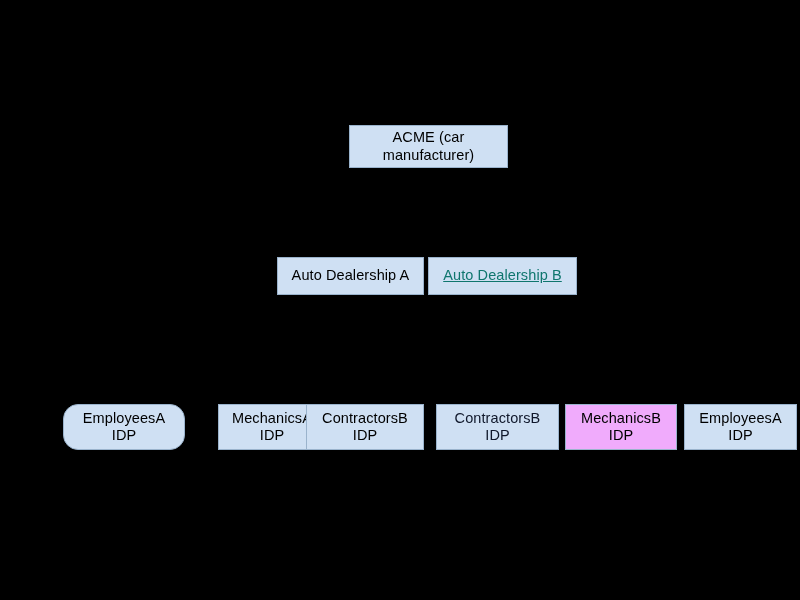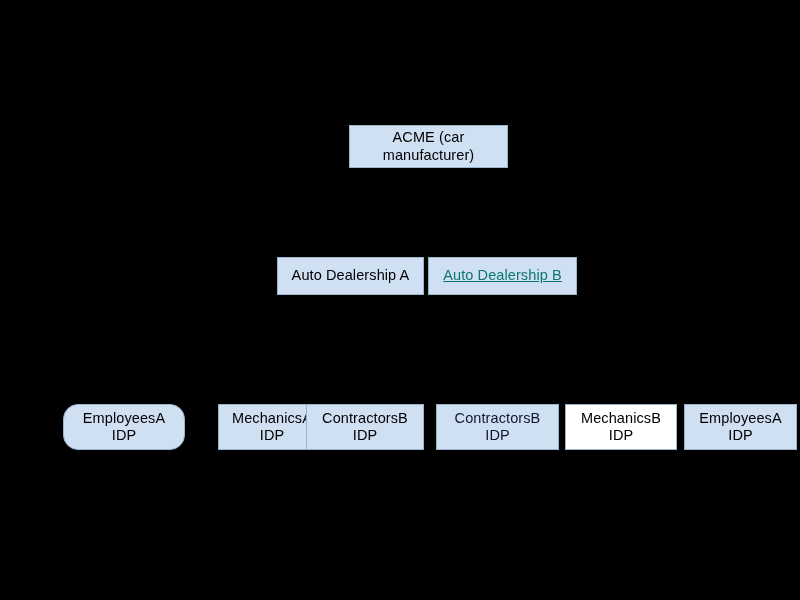--- a/index.html
+++ b/index.html
@@ -66,21 +66,21 @@
 IDP</span>
   </div>
   <div class="node" style="left: 306px; top: 404px; width: 118px; height: 46px; background: rgb(207, 224, 243); border-color: rgb(154, 179, 204); color: rgb(0, 0, 0);">
     <span class="label">ContractorsB
 IDP</span>
   </div>
   <div class="node" style="left: 436px; top: 404px; width: 123px; height: 46px; background: rgb(207, 224, 243); border-color: rgb(154, 179, 204); color: #0f172a;">
     <span class="label">ContractorsB
 IDP</span>
   </div>
-  <div class="node" style="left: 565px; top: 404px; width: 112px; height: 46px; background: #ffffff; border-color: rgb(154, 179, 204); color: rgb(0, 0, 0);">
+  <div class="node" style="left: 565px; top: 404px; width: 112px; height: 46px; background: #f0abfc; border-color: rgb(154, 179, 204); color: rgb(0, 0, 0);">
     <span class="label">MechanicsB
 IDP</span>
   </div>
   <div class="node" style="left: 684px; top: 404px; width: 113px; height: 46px; background: rgb(207, 224, 243); border-color: rgb(154, 179, 204); color: rgb(0, 0, 0);">
     <span class="label">EmployeesA
 IDP</span>
   </div>
 
 </div>
 

